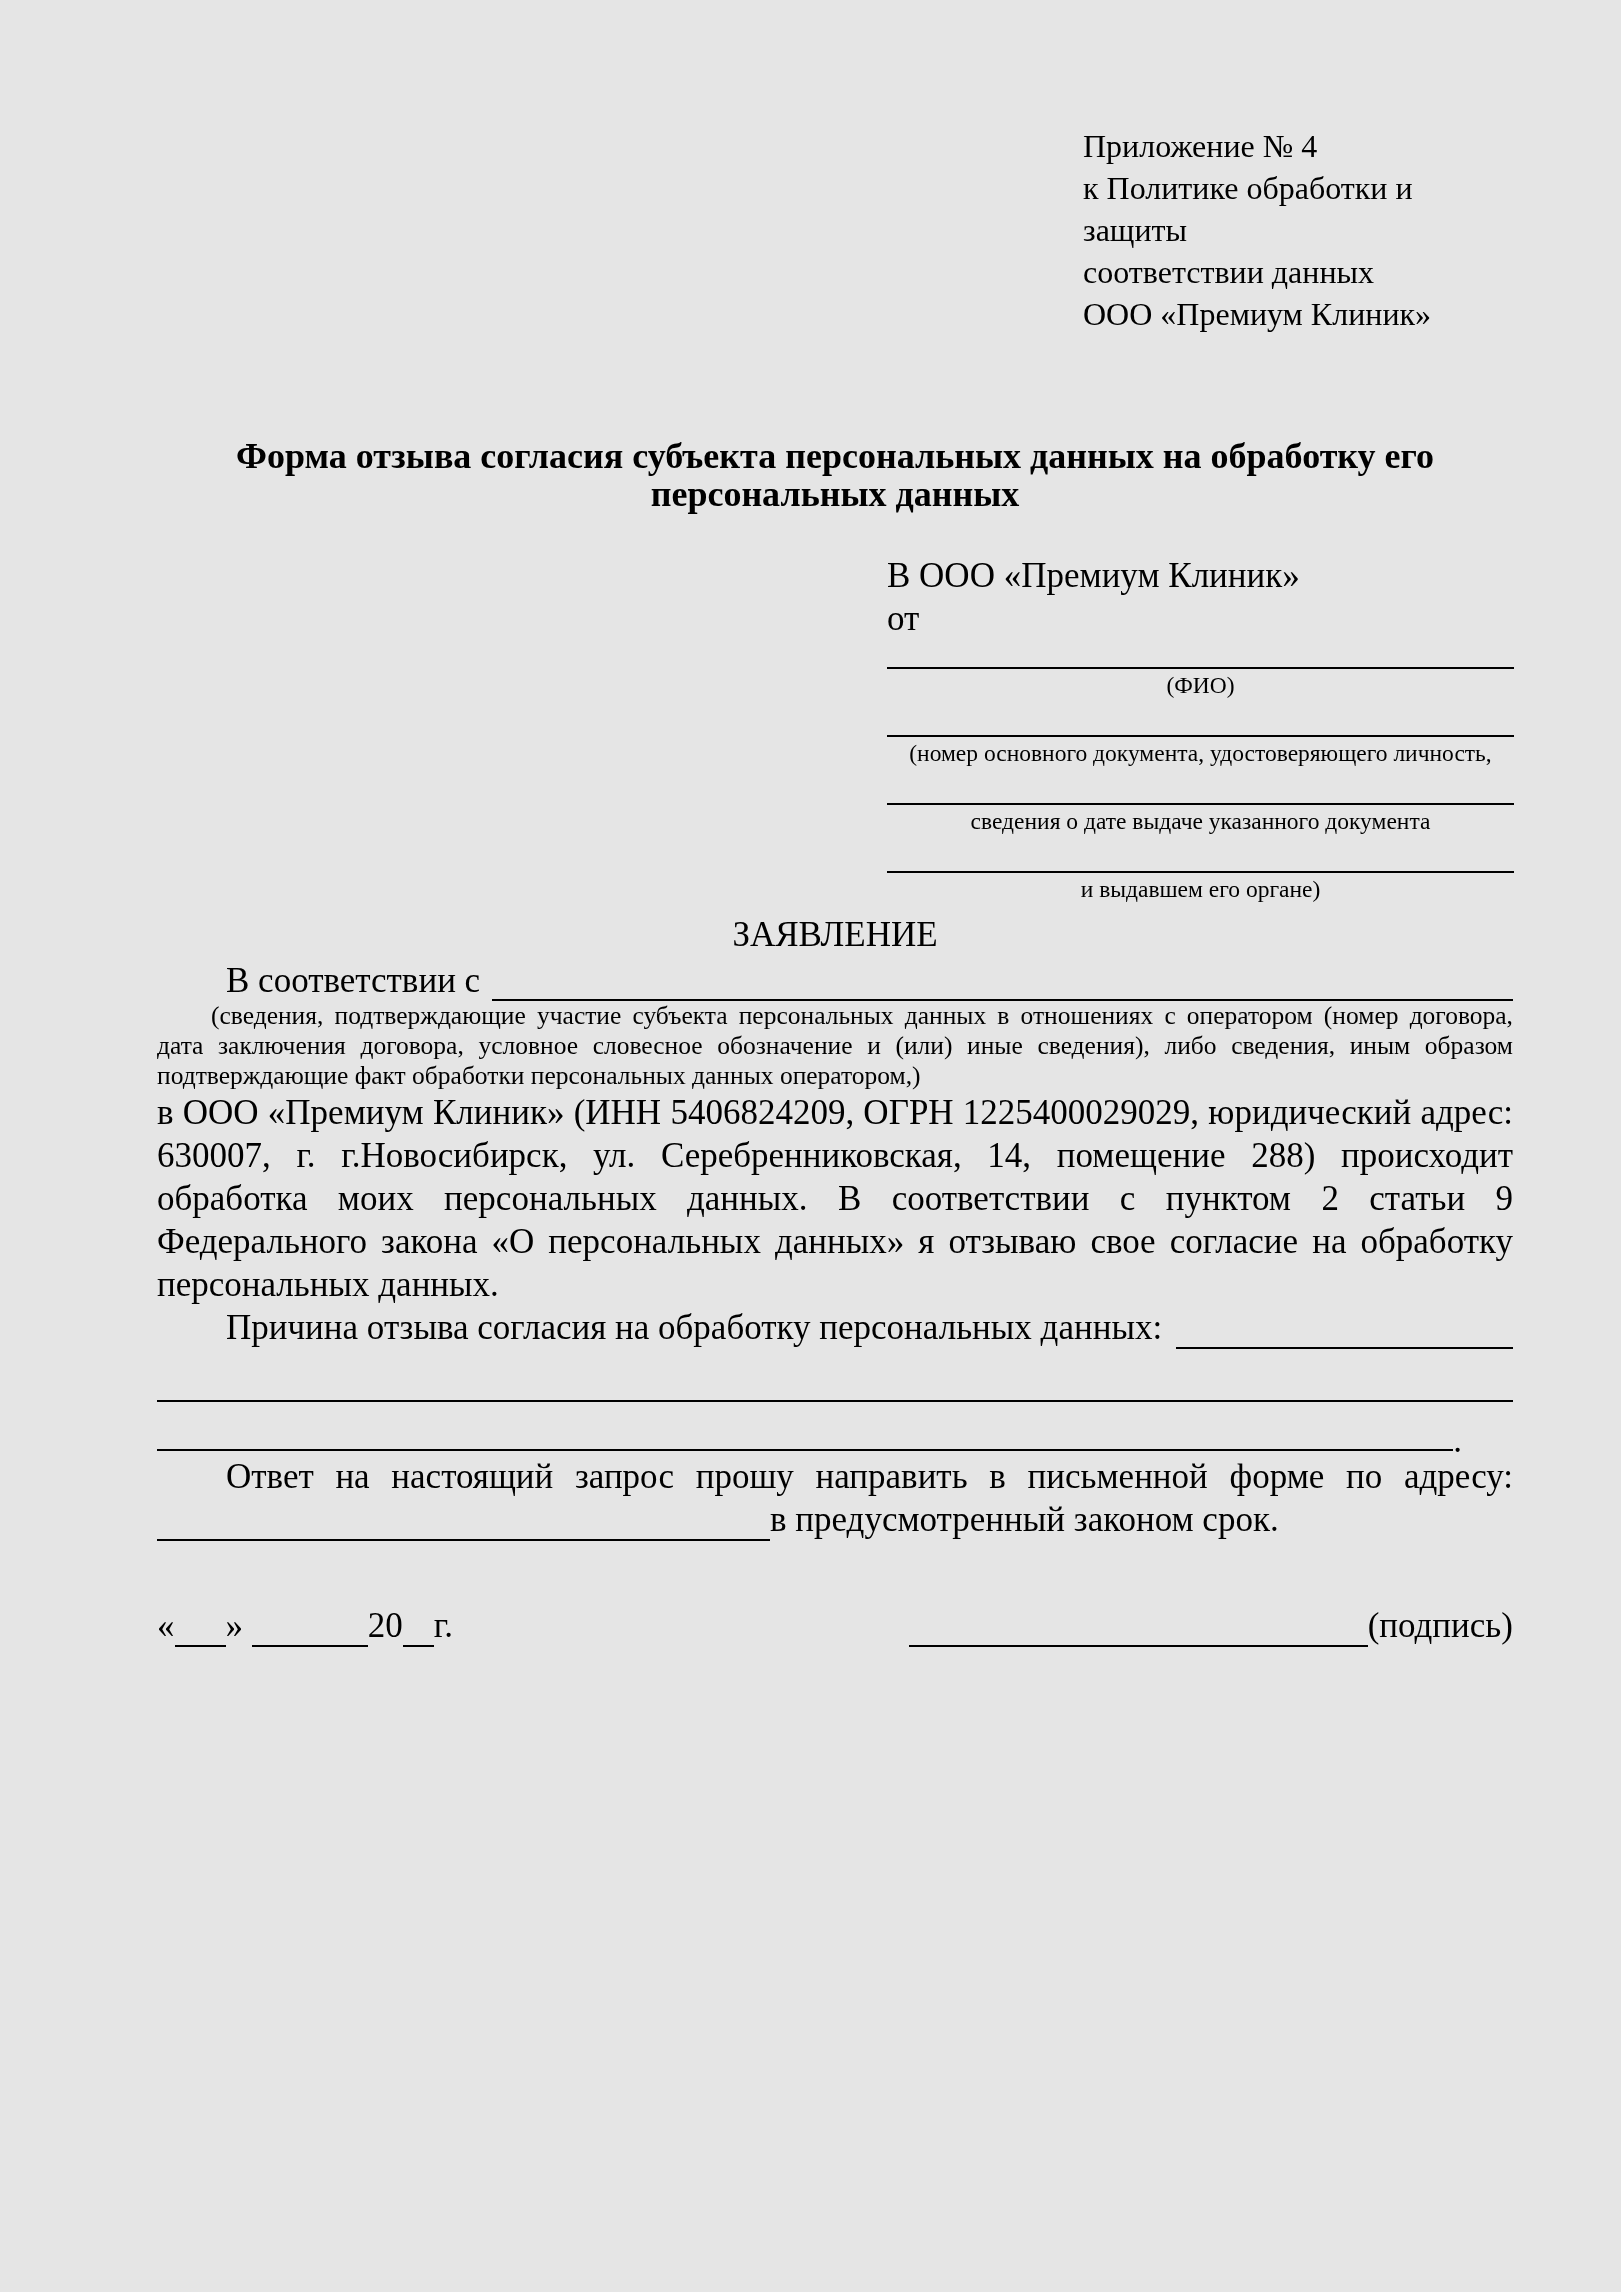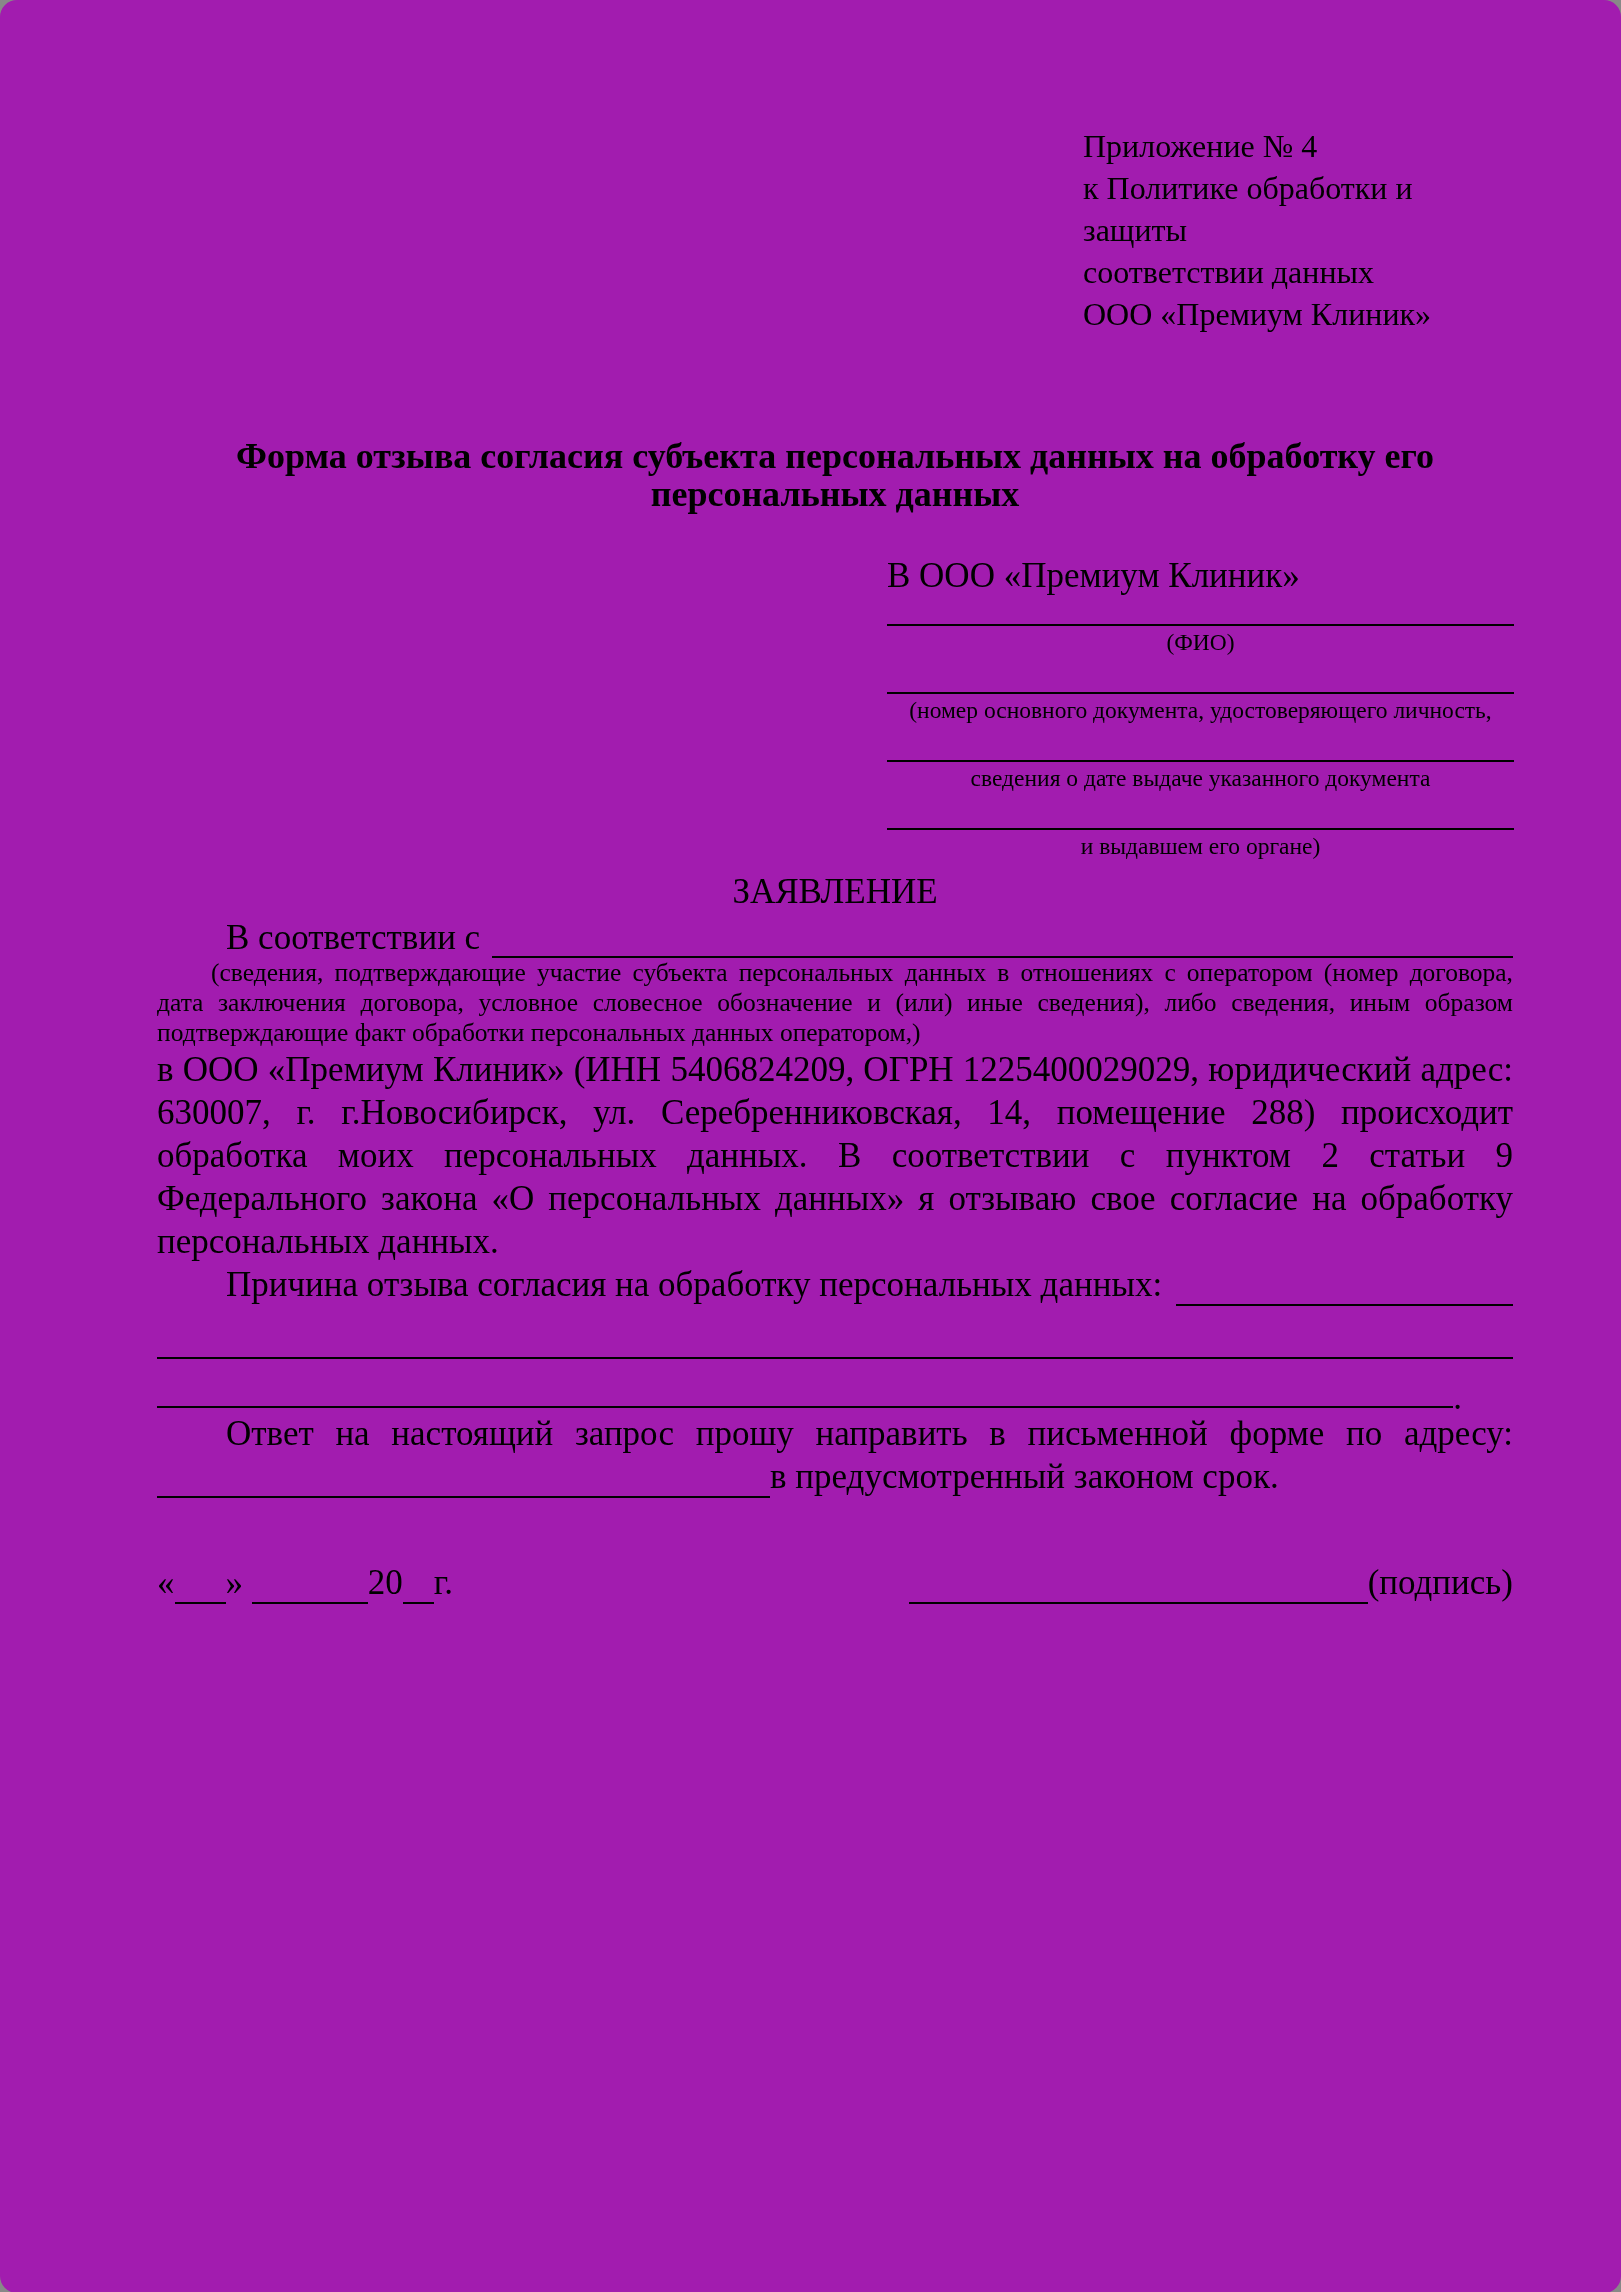--- a/index.html
+++ b/index.html
@@ -1,29 +1,28 @@
 <!DOCTYPE html>
 <html lang="ru"><head>
 <meta charset="utf-8">
 <style>
   html, body { margin: 0; padding: 0; background: #888; }
   .page {
     position: relative;
     width: 1621px;
     height: 2293px;
     margin: 0 auto;
-    background: #a21caf;
+    background: #e5e5e5;
     color: #000000;
     font-family: "Liberation Serif", "DejaVu Serif", serif;
     font-size: 35px;
     line-height: 42px;
     box-sizing: border-box;
     padding: 125px 108px 0 157px;
     overflow: hidden;
-    border-radius: 17px;
   }
   
   .appendix {
     margin-left: 926px;
     font-size: 32px;
     line-height: 42px;
   }
   
   .doc-title {
     margin-top: 102px;
@@ -142,20 +141,21 @@
     <div>Приложение № 4</div>
     <div>к Политике обработки и защиты</div>
     <div>соответствии данных</div>
     <div>ООО «Премиум Клиник»</div>
   </div>
 
   <div class="doc-title">Форма отзыва согласия субъекта персональных данных на обработку его персональных данных</div>
 
   <div class="addressee">
     <div class="addr-to">В ООО «Премиум Клиник»</div>
+    <div class="addr-from">от</div>
 
     <div class="fill-field">
       <div class="blank"></div>
       <div class="field-caption">(ФИО)</div>
     </div>
 
     <div class="fill-field">
       <div class="blank"></div>
       <div class="field-caption">(номер основного документа, удостоверяющего личность,</div>
     </div>

